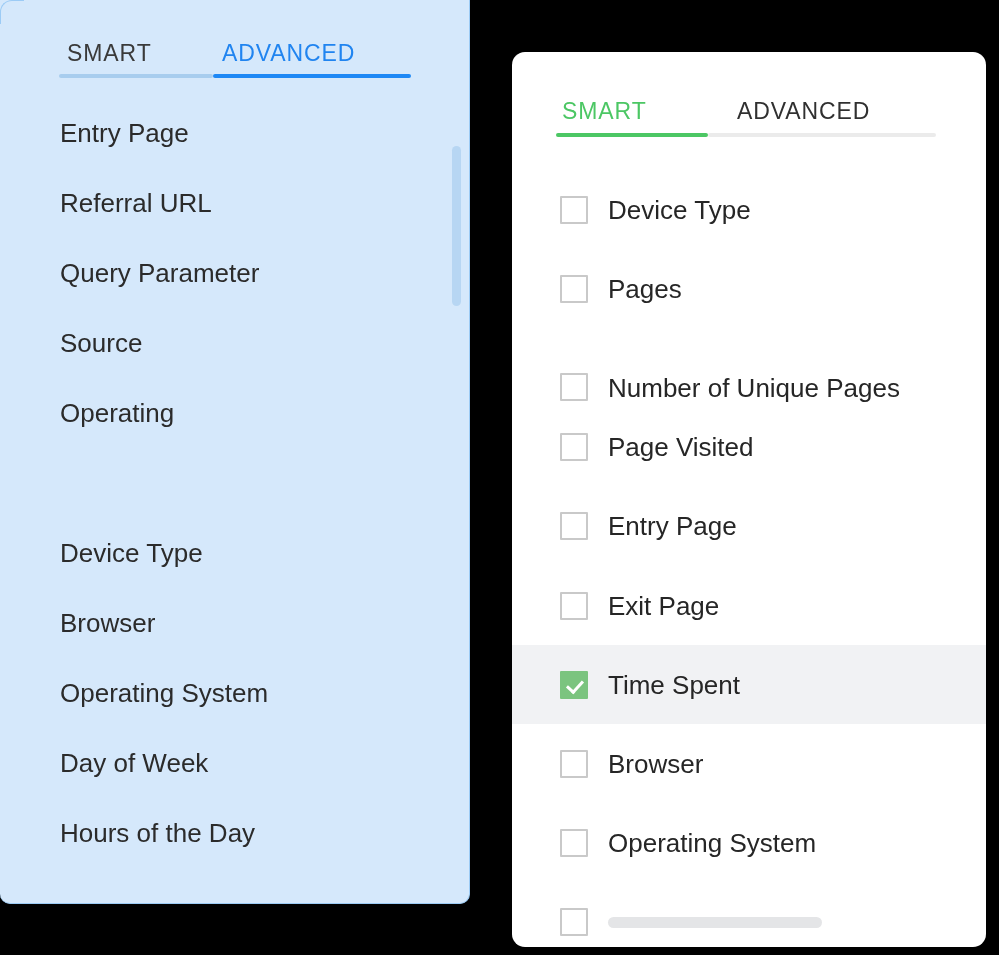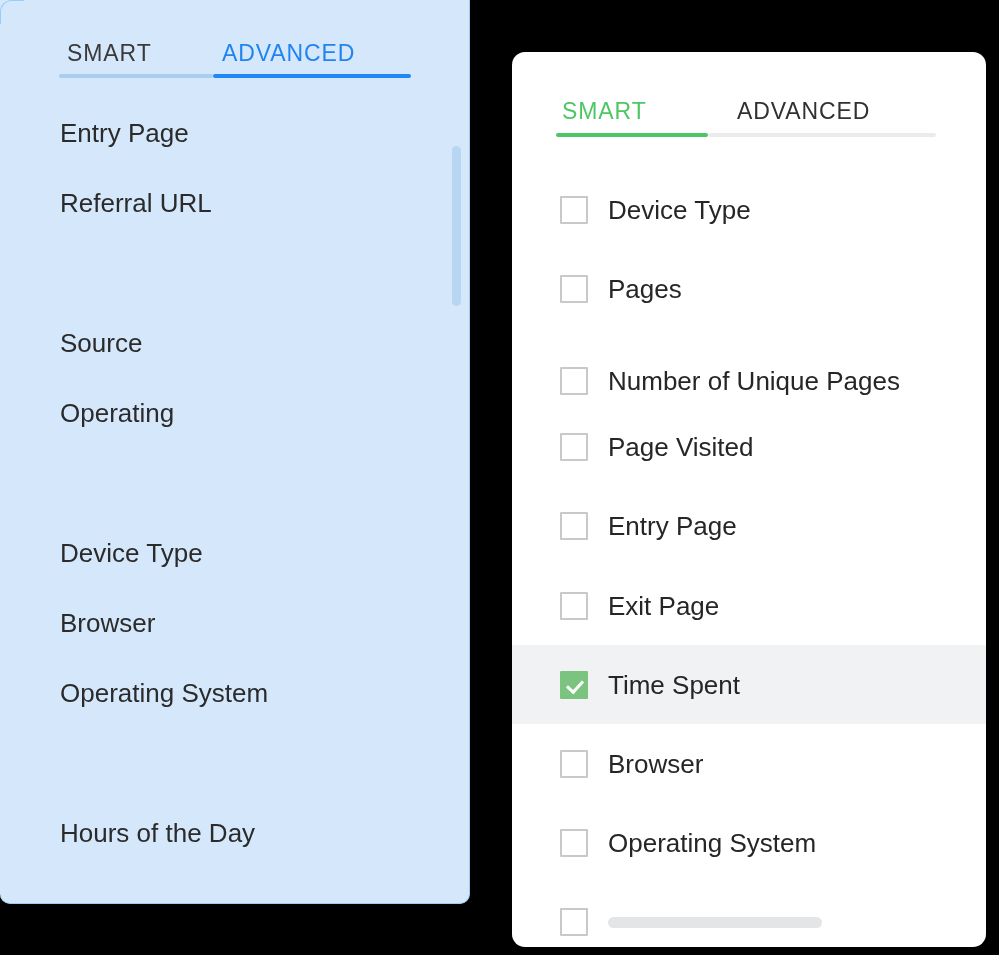--- a/index.html
+++ b/index.html
@@ -232,25 +232,27 @@
     <div class="l-tabbar">
       <div class="l-tab smart">SMART</div>
       <div class="l-tab adv">ADVANCED</div>
       <div class="l-underline inactive"></div>
       <div class="l-underline active"></div>
     </div>
 
     <div class="l-list" id="left-list">
         <div class="l-item" style="top: 10px;"><span>Entry Page</span></div>
         <div class="l-item" style="top: 80px;"><span>Referral URL</span></div>
+        <div class="l-item" style="top: 150px;"><span>Query Parameter</span></div>
         <div class="l-item" style="top: 220px;"><span>Source</span></div>
         <div class="l-item" style="top: 290px;"><span>Operating</span></div>
         <div class="l-item" style="top: 430px;"><span>Device Type</span></div>
         <div class="l-item" style="top: 500px;"><span>Browser</span></div>
         <div class="l-item" style="top: 570px;"><span>Operating System</span></div>
+        <div class="l-item" style="top: 640px;"><span>Day of Week</span></div>
         <div class="l-item" style="top: 710px;"><span>Hours of the Day</span></div>
       </div>
 
     <div id="left-scroll-track"></div>
     <div id="left-scroll-thumb"></div>
   </div>
 
   <div id="right-card">
 
     <div class="r-tabbar">
@@ -262,21 +264,21 @@
 
     <div class="r-list" id="right-list">
         <div class="r-row" style="top: 0px;">
           <div class="cbox"></div>
           <div class="r-label">Device Type</div>
         </div>
         <div class="r-row" style="top: 79.2px;">
           <div class="cbox"></div>
           <div class="r-label">Pages</div>
         </div>
-        <div class="r-row" style="top: 171px;">
+        <div class="r-row" style="top: 152px; align-items: flex-end;">
           <div class="cbox"></div>
           <div class="r-label">Number of Unique Pages</div>
         </div>
         <div class="r-row" style="top: 237.6px;">
           <div class="cbox"></div>
           <div class="r-label">Page Visited</div>
         </div>
         <div class="r-row" style="top: 316.8px;">
           <div class="cbox"></div>
           <div class="r-label">Entry Page</div>

